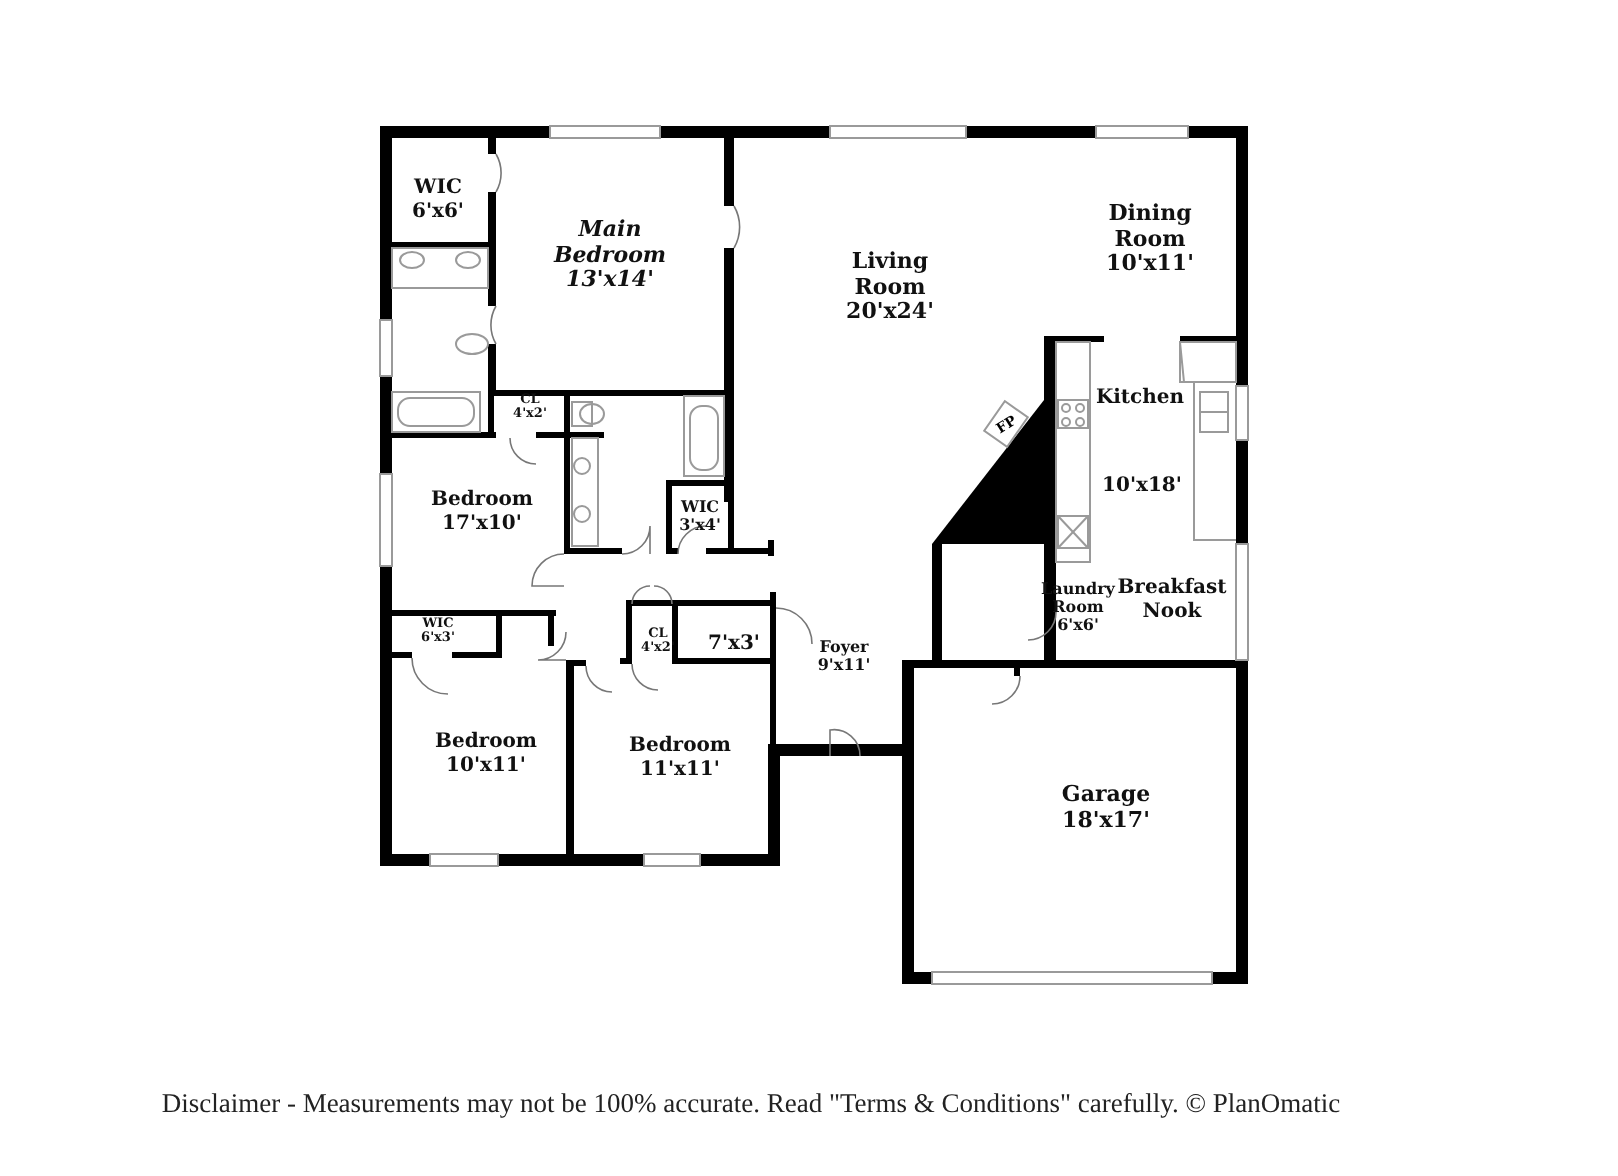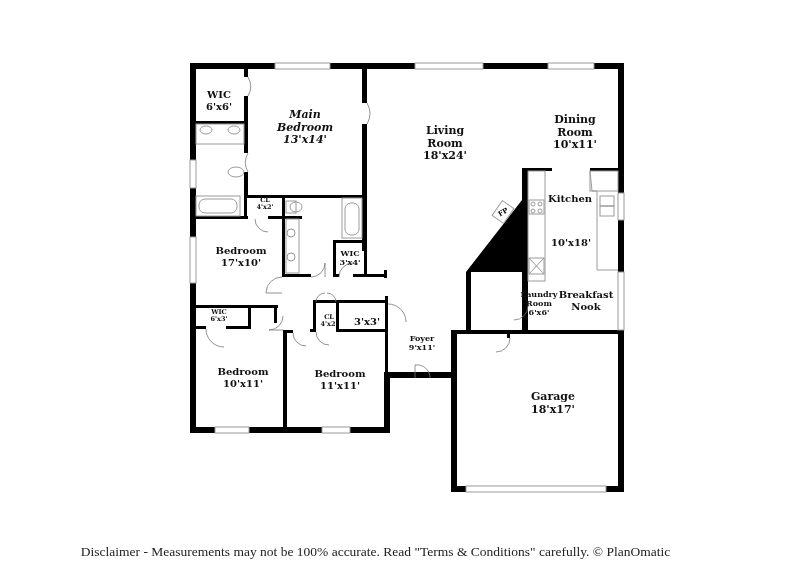--- a/index.html
+++ b/index.html
@@ -173,23 +173,23 @@
   <span>6'x6'</span>
 </div>
 <div class="lbl big" style="left:305px; top:128px;font-style:italic;">
   <span>Main</span>
   <span>Bedroom</span>
   <span>13'x14'</span>
 </div>
 <div class="lbl big" style="left:445px; top:144px;">
   <span>Living</span>
   <span>Room</span>
-  <span>18'x24'</span>
-</div>
-<div class="lbl big" style="left:575px; top:120px;margin-top:13px;">
+  <span>20'x24'</span>
+</div>
+<div class="lbl big" style="left:575px; top:120px;">
   <span>Dining</span>
   <span>Room</span>
   <span>10'x11'</span>
 </div>
 <div class="lbl xs" style="left:265px; top:204px;">
   <span>CL</span>
   <span>4'x2'</span>
 </div>
 <div class="lbl mid" style="left:570px; top:199px;">
   <span>Kitchen</span>
@@ -217,23 +217,23 @@
 </div>
 <div class="lbl xs" style="left:219px; top:316px;">
   <span>WIC</span>
   <span>6'x3'</span>
 </div>
 <div class="lbl xs" style="left:329px; top:321px;">
   <span>CL</span>
   <span>4'x2'</span>
 </div>
 <div class="lbl mid" style="left:367px; top:322px;">
-  <span>3'x3'</span>
-</div>
-<div class="lbl sm" style="left:422px; top:343px;">
+  <span>7'x3'</span>
+</div>
+<div class="lbl sm" style="left:422px; top:328px;">
   <span>Foyer</span>
   <span>9'x11'</span>
 </div>
 <div class="lbl mid" style="left:243px; top:377px;">
   <span>Bedroom</span>
   <span>10'x11'</span>
 </div>
 <div class="lbl mid" style="left:340px; top:379px;">
   <span>Bedroom</span>
   <span>11'x11'</span>

